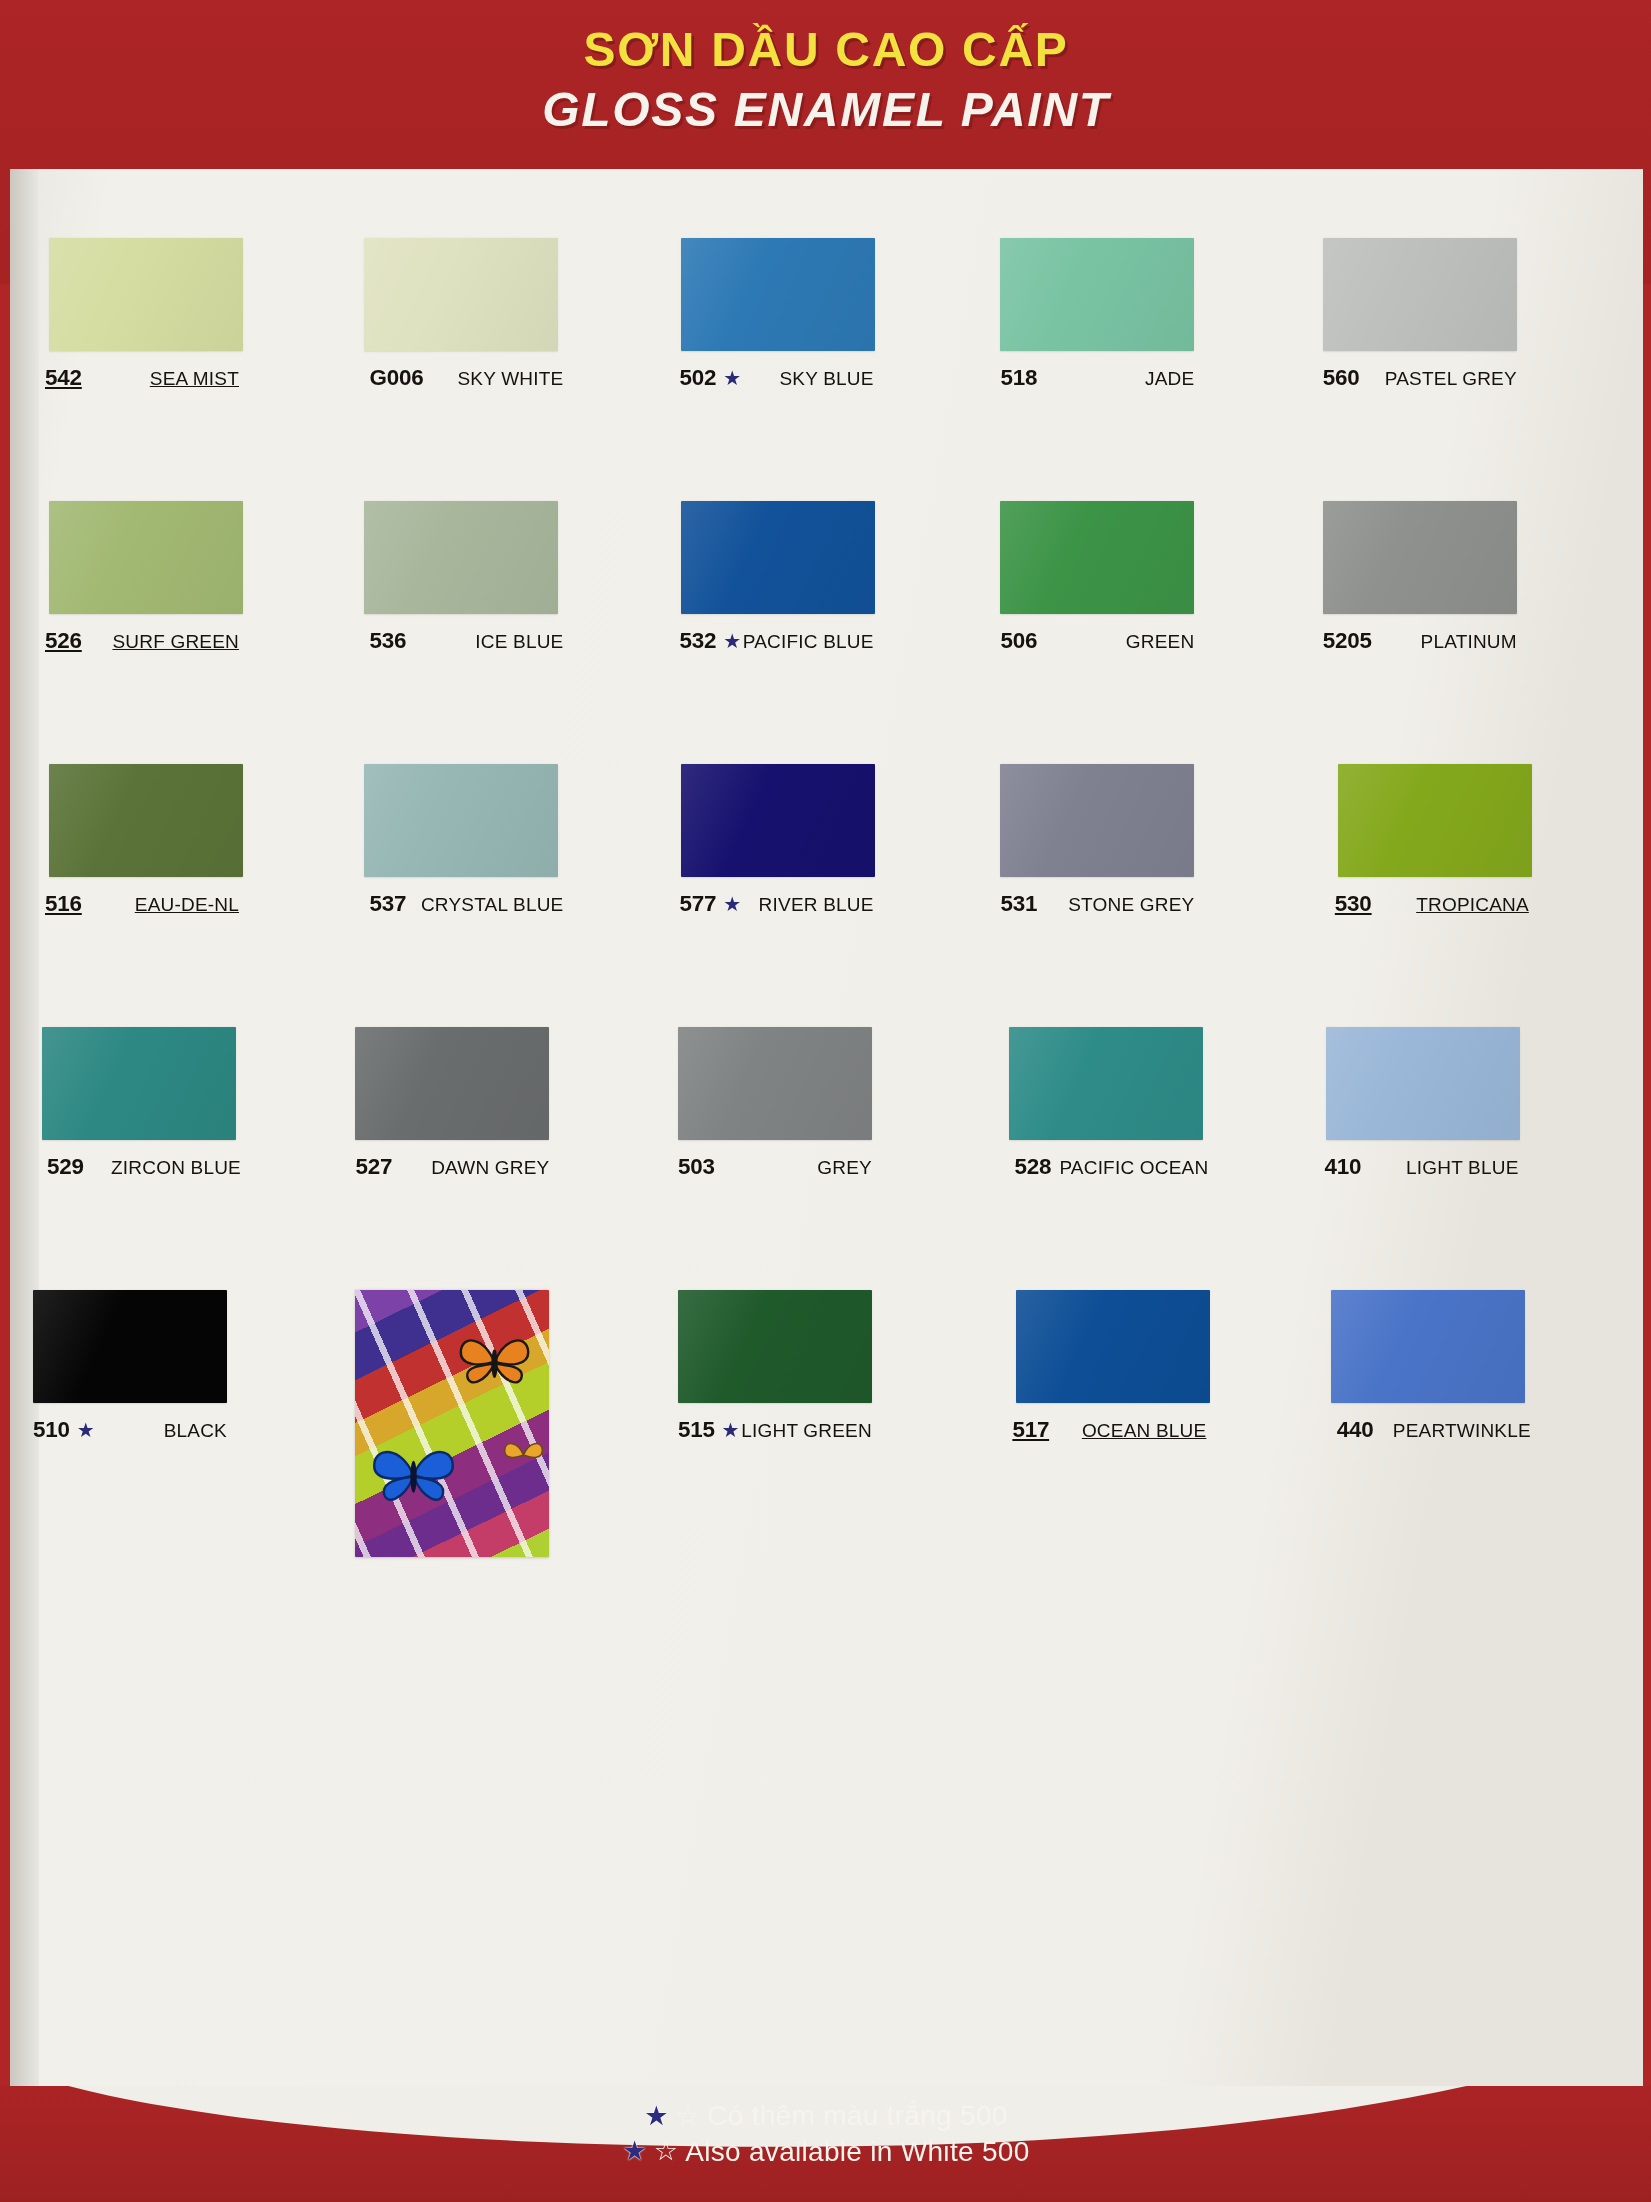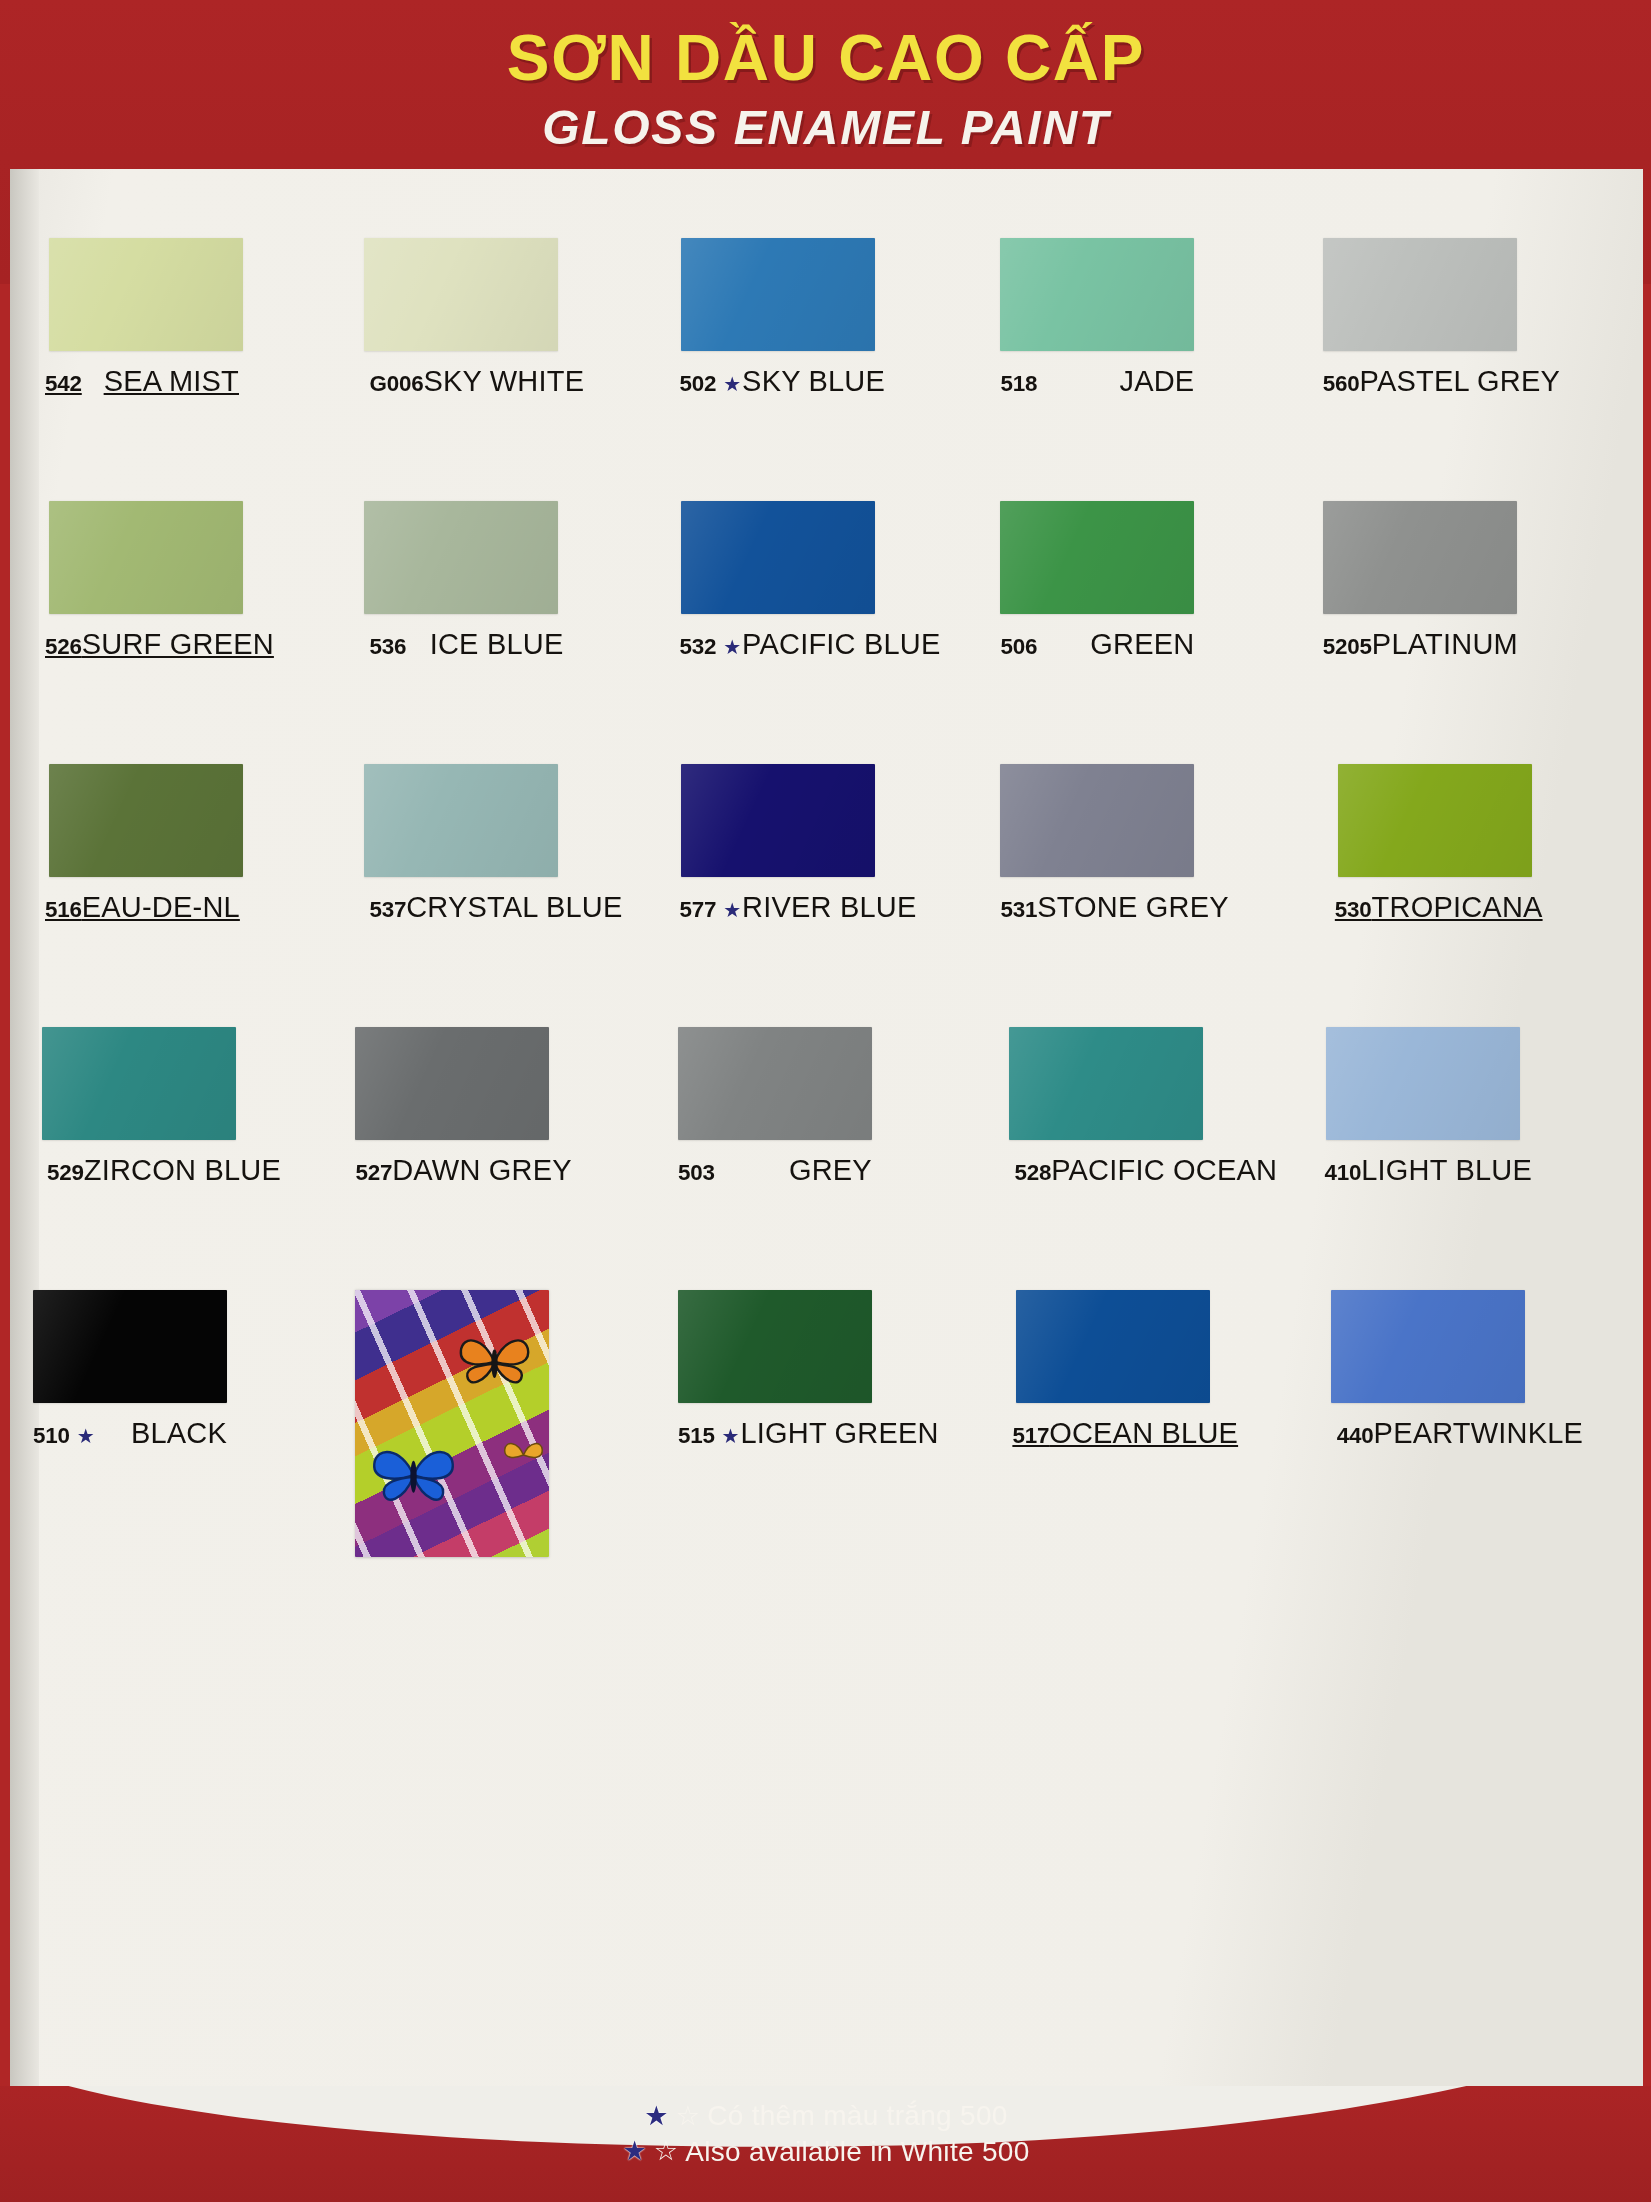--- a/index.html
+++ b/index.html
@@ -31,21 +31,21 @@
     border-radius:52% 48% 0 0 / 100% 96% 0 0;
     transform: rotate(-0.7deg);
   }
   #header-inner{
     position:relative;
     z-index:3;
     padding-top:24px;
     text-align:center;
   }
   #title-vn{
-    font-size:64px;
+    font-size:48px;
     font-weight:bold;
     color:#f2e13f;
     letter-spacing:1.7px;
     text-shadow: 2.6px 2.6px 0 rgba(90,15,15,.45);
     line-height:1.08;
   }
   #title-en{
     margin-top:8.6px;
     font-size:48px;
     font-style:italic;
@@ -120,21 +120,21 @@
   .swatch-stars {
     margin-left: 6.9px;
     font-size: 20px;
     line-height: 1;
     letter-spacing: 0.9px;
   }
   .star-blue { color: #2a2a78; }
   .star-red  { color: #b0272c; }
   .swatch-name {
     margin-left: auto;
-    font-size: 29px;
+    font-size: 19px;
     letter-spacing: 0.2px;
   }
 
   
   .col-1 .swatch-chip { margin-left: 15.5px; }
   .col-2 .swatch-chip { margin-left: 8.6px; }
   .col-3 .swatch-chip { margin-left: 3.4px; }
   .col-4 .swatch-chip { margin-left: 0px; }
   .col-5 .swatch-chip { margin-left: 0px; }
   .col-1 .swatch-caption { margin-left: 12px; text-decoration: underline; }

